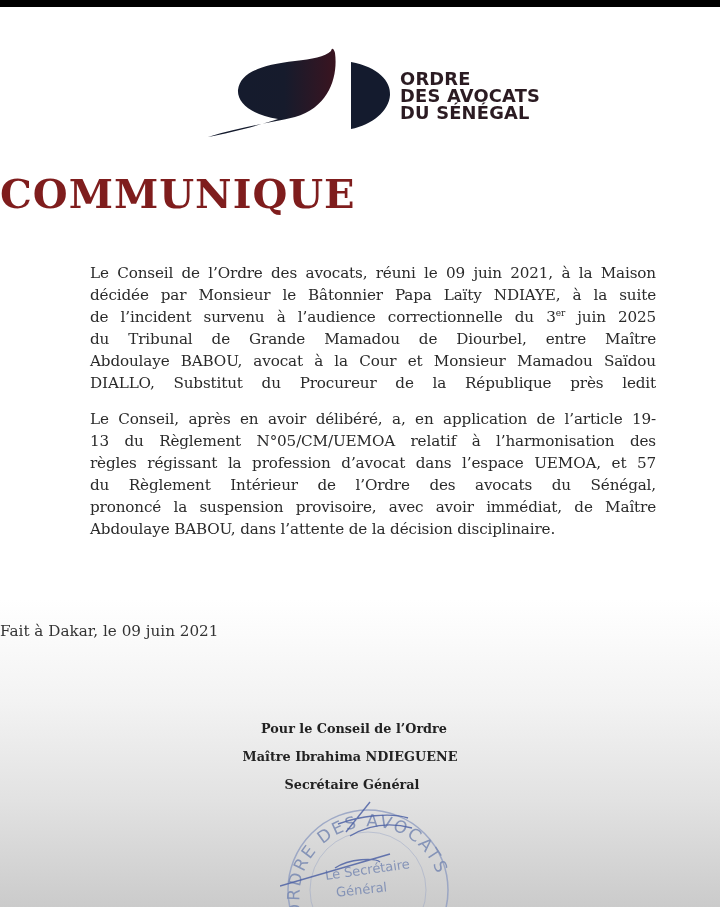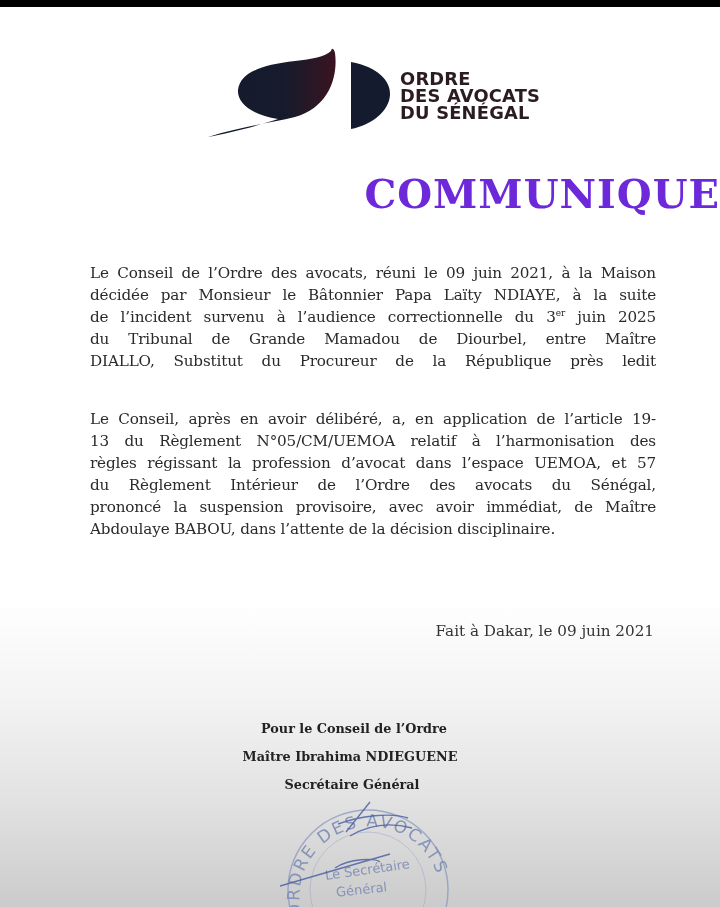--- a/index.html
+++ b/index.html
@@ -17,42 +17,42 @@
   .logo-text {
     position: absolute; left: 200px; top: 26px;
     font-family: "DejaVu Sans", "Liberation Sans", sans-serif;
     font-weight: bold; color: #2b1b22;
     font-size: 17.5px; line-height: 17px; letter-spacing: 0.2px;
   }
   .logo-text div { white-space: nowrap; transform: scaleX(1.02); transform-origin: left; }
 
   .title {
     position: absolute; left: 0; width: 720px; top: 170px;
-    text-align: right;
+    text-align: left;
     font-family: "DejaVu Serif", "Liberation Serif", serif;
     font-weight: bold; font-size: 40px; letter-spacing: 1px;
-    color: #6d28d9;
+    color: #7f1d1d;
   }
 
   .body-text {
     position: absolute; left: 90px; width: 566px;
     font-family: "DejaVu Serif", "Liberation Serif", serif;
     font-size: 15.2px; line-height: 22px;
     color: #2a2a2a;
   }
   .para { text-align: justify; text-align-last: left; letter-spacing: -0.15px; }
   .para1 { top: 262px; }
   .para2 { top: 408px; }
   .line { display: block; text-align: justify; text-align-last: justify; white-space: nowrap; }
   .line.last { text-align-last: left; }
   sup { font-size: 9px; vertical-align: 6px; line-height: 0; }
 
   .place-date {
     position: absolute; left: 0; width: 654px; top: 622px;
-    text-align: right; font-size: 15.2px; color: #333;
+    font-size: 15.2px; color: #333;
     font-family: "DejaVu Serif", "Liberation Serif", serif;
   }
 
   .sig {
     position: absolute; left: 0; width: 720px; text-align: center;
     font-family: "DejaVu Serif", "Liberation Serif", serif;
     font-weight: bold; font-size: 12.8px; color: #222;
   }
   .sig1 { top: 721px; left: -6px; }
   .sig2 { top: 749px; left: -10px; }
@@ -86,20 +86,21 @@
   </div>
 </div>
 
 <div class="title">COMMUNIQUE</div>
 
 <div class="body-text para para1">
   <span class="line">Le Conseil de l’Ordre des avocats, réuni le 09 juin 2021, à la Maison</span>
   <span class="line">décidée par Monsieur le Bâtonnier Papa Laïty NDIAYE, à la suite</span>
   <span class="line"><span>de l’incident survenu à l’audience correctionnelle du 3</span><sup>er</sup><span> juin 2025</span></span>
   <span class="line">du Tribunal de Grande Mamadou de Diourbel, entre Maître</span>
+  <span class="line">Abdoulaye BABOU, avocat à la Cour et Monsieur Mamadou Saïdou</span>
   <span class="line">DIALLO, Substitut du Procureur de la République près ledit</span>
 </div>
 
 <div class="body-text para para2">
   <span class="line">Le Conseil, après en avoir délibéré, a, en application de l’article 19-</span>
   <span class="line">13 du Règlement N°05/CM/UEMOA relatif à l’harmonisation des</span>
   <span class="line">règles régissant la profession d’avocat dans l’espace UEMOA, et 57</span>
   <span class="line">du Règlement Intérieur de l’Ordre des avocats du Sénégal,</span>
   <span class="line">prononcé la suspension provisoire, avec avoir immédiat, de Maître</span>
   <span class="line last">Abdoulaye BABOU, dans l’attente de la décision disciplinaire.</span>

